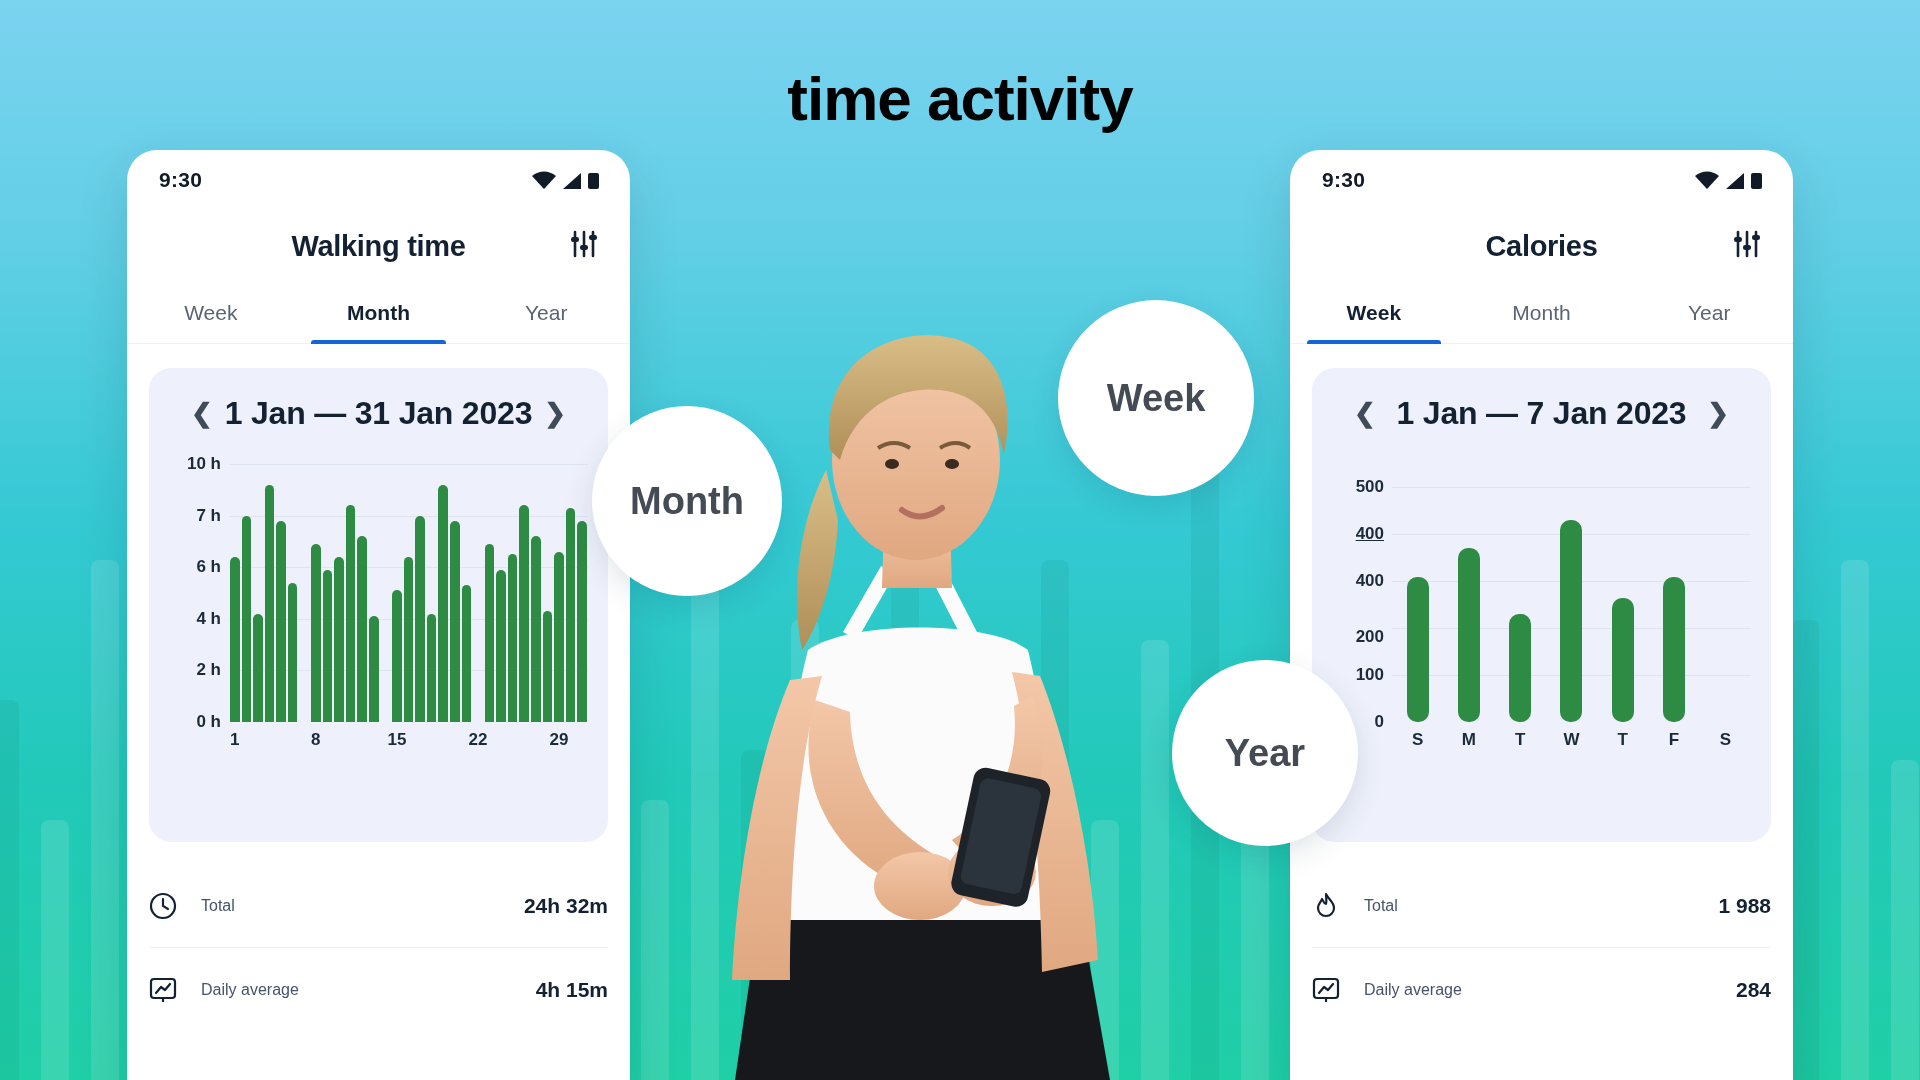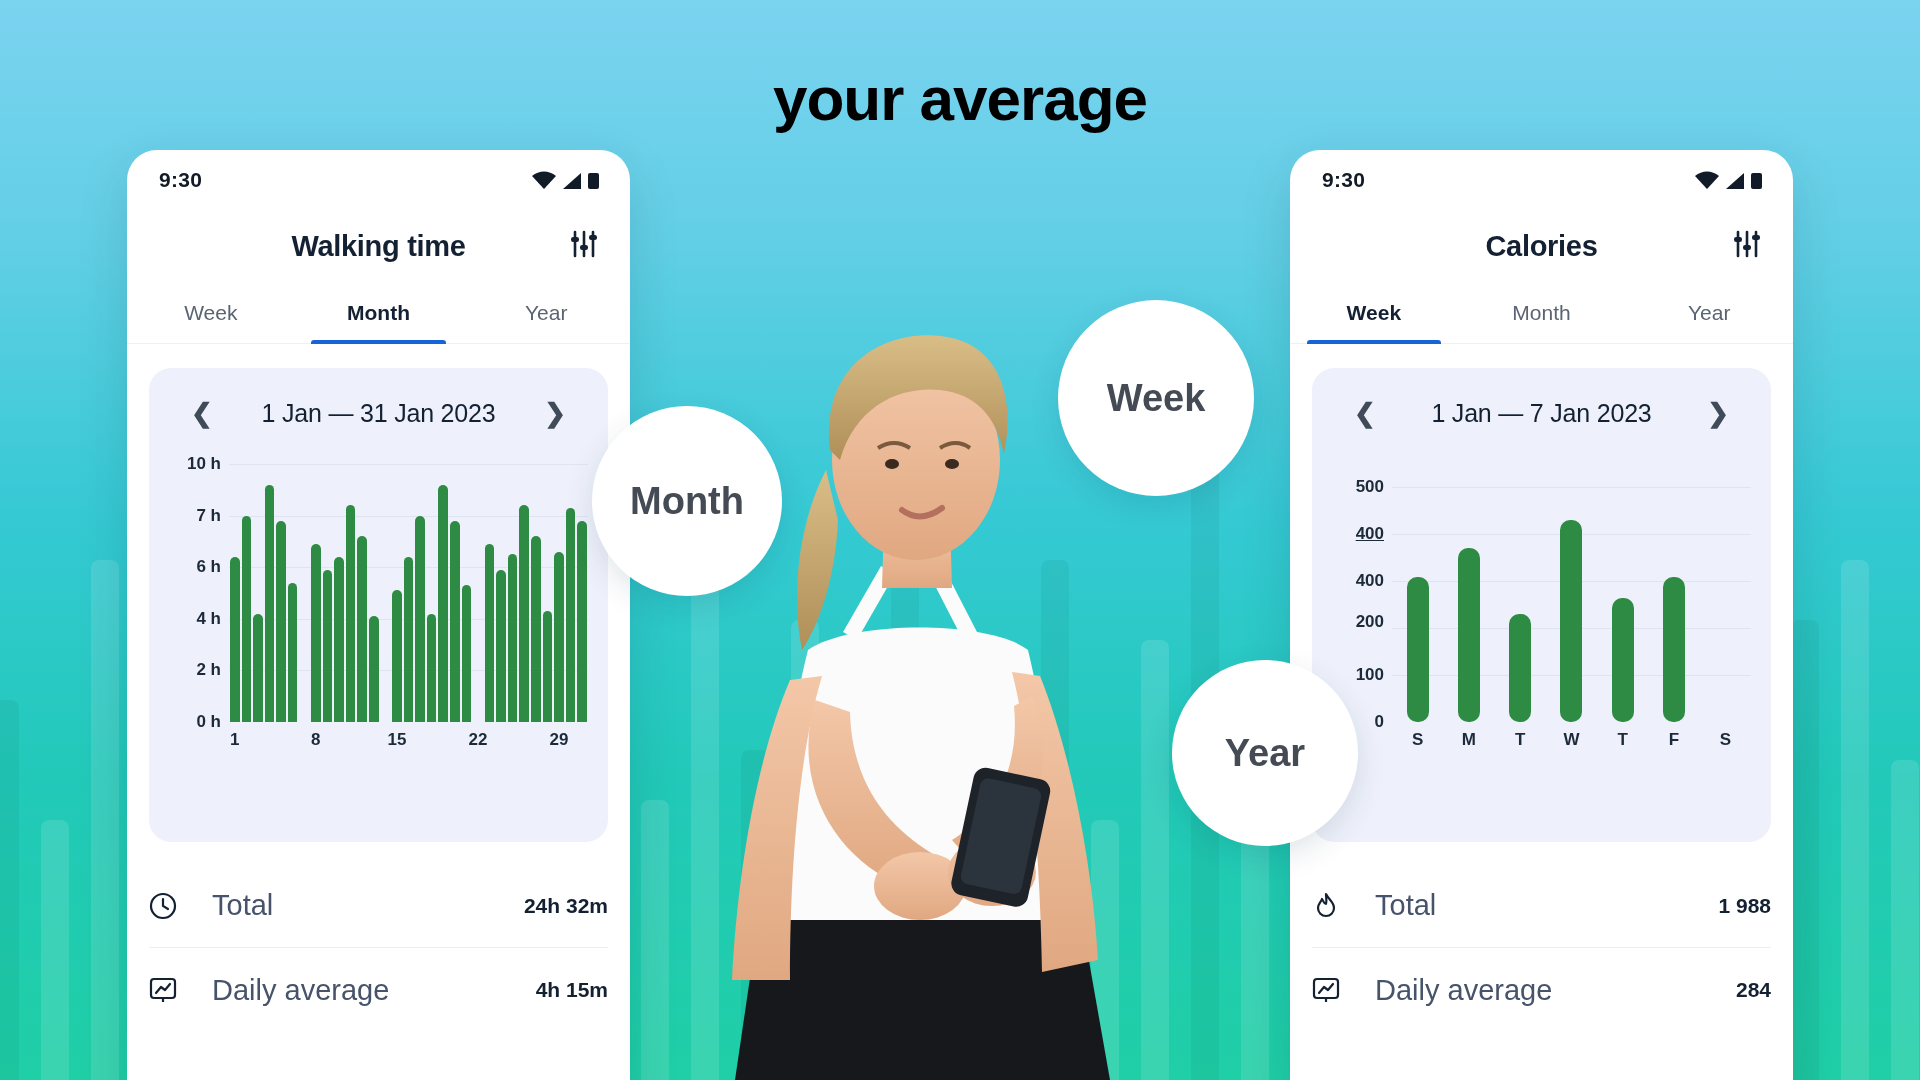--- a/index.html
+++ b/index.html
@@ -48,21 +48,21 @@
   .tab.active:after {
      content:""; position:absolute; left:10%; right:10%; bottom:-1px; height:4px;
      background:#1565d8; border-radius:3px 3px 0 0;
   }
 
   .chart-card {
     margin:24px 22px 0 22px; background:#eef1fb; border-radius:22px;
     height:474px; padding:18px 20px 14px 20px; position:relative;
   }
   .range { display:flex; align-items:center; justify-content:center; height:54px; position:relative; }
-  .range .lbl { font-size:25px; font-weight:normal; color:#132133; letter-spacing:-.2px; }
+  .range .lbl { font-size:32px; font-weight:bold; color:#132133; letter-spacing:-.2px; }
   .range .arr { position:absolute; top:50%; transform:translateY(-50%); font-size:26px; color:#404b5a; font-weight:bold; }
   .range .arr.l { left:22px; }
   .range .arr.r { right:22px; }
 
   .plot { position:relative; margin-top:24px; height:290px; }
   .ylabels { position:absolute; left:0; top:0; width:52px; height:258px; }
   .ylabels span {
      position:absolute; right:0; transform:translateY(-50%);
      font-size:17px; font-weight:bold; color:#1d2a3a; white-space:nowrap;
   }
@@ -74,21 +74,21 @@
   .xlabels { position:absolute; left:60px; right:0; top:266px; height:26px; }
   .xlabels span { position:absolute; transform:translateX(-50%); font-size:17px; font-weight:bold; color:#1d2a3a; }
   .xlabels.week { display:flex; left:60px; }
   .xlabels.week span { position:static; transform:none; flex:1; text-align:center; }
 
   .statrow {
     margin:0 22px; height:84px; display:flex; align-items:center;
     border-bottom:1px solid #eceef2;
   }
   .statrow .ico { width:44px; display:flex; align-items:center; }
-  .statrow .nm { flex:1; font-size:29px; color:#3d4椒5565; color:#46536a; margin-left:19px; }
+  .statrow .nm { flex:1; font-size:16px; color:#3d4椒5565; color:#46536a; margin-left:8px; }
   .statrow .vl { font-size:21px; font-weight:bold; color:#132133; }
 
   
   .person { position:absolute; left:640px; bottom:0; width:560px; height:760px; z-index:4; }
 
   
   .bubble {
     position:absolute; border-radius:50%; background:#fff;
     display:flex; align-items:center; justify-content:center;
     color:#444b55; font-weight:bold; z-index:8;
@@ -137,21 +137,21 @@
     <div class="bar" style="left: 1590px; width: 28px; height: 520px;"></div>
     <div class="bar d" style="left: 1640px; width: 28px; height: 340px;"></div>
     <div class="bar" style="left: 1690px; width: 28px; height: 600px;"></div>
     <div class="bar" style="left: 1740px; width: 28px; height: 280px;"></div>
     <div class="bar d" style="left: 1790px; width: 28px; height: 460px;"></div>
     <div class="bar" style="left: 1840px; width: 28px; height: 520px;"></div>
     <div class="bar" style="left: 1890px; width: 28px; height: 320px;"></div>
   </div>
 
 <div class="headline">
-  <div class="l2">your average</div>
+  <div class="l2">time activity</div>
 </div>
 
 <div class="person">
   <svg width="560" height="760" viewBox="0 0 560 760">
     <defs>
       <linearGradient id="skin" x1="0" y1="0" x2="0" y2="1">
         <stop offset="0%" stop-color="#f3c7a8"></stop>
           <stop offset="100%" stop-color="#e0a881"></stop>
       </linearGradient>
       <linearGradient id="hairg" x1="0" y1="0" x2="0" y2="1">
@@ -441,21 +441,21 @@
   <div class="chart-card">
     <div class="range">
       <span class="arr l">❮</span>
       <span class="lbl">1 Jan — 7 Jan 2023</span>
       <span class="arr r">❯</span>
     </div>
     <div class="plot">
       <div class="ylabels" id="yl-right">
           <span style="top: 258px;">0</span>
           <span style="top: 211.091px;">100</span>
-          <span style="top: 158px;">200</span>
+          <span style="top: 173px;">200</span>
           <span style="top: 117.273px;">400</span>
           <span style="top: 70.3636px; text-decoration: underline;">400</span>
           <span style="top: 23.4545px;">500</span>
         </div>
       <div class="grid" id="gr-right">
           <div class="gl" style="top: 211.091px;"></div>
           <div class="gl" style="top: 164.182px;"></div>
           <div class="gl" style="top: 117.273px;"></div>
           <div class="gl" style="top: 70.3636px;"></div>
           <div class="gl" style="top: 23.4545px;"></div>

